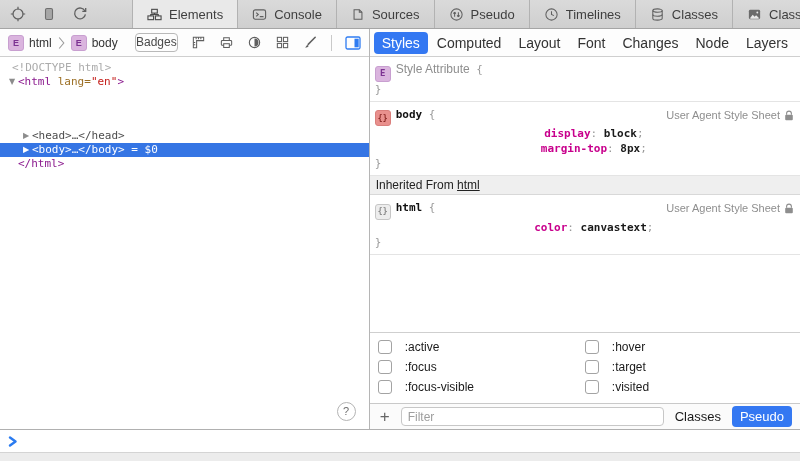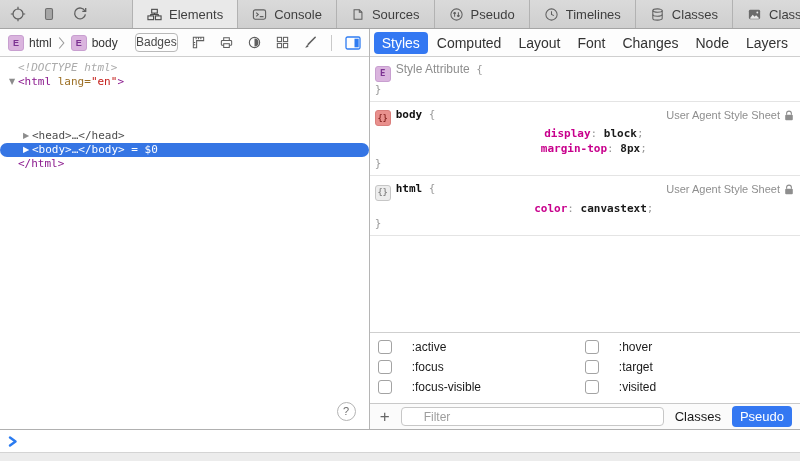--- a/index.html
+++ b/index.html
@@ -81,31 +81,31 @@
   .rbadge.braces-inherited{background:#ededed;color:#8a8a8a;border:1px solid #c6c6c6;}
   .band{background:#efefef;border-bottom:1px solid #d8d8d8;padding:1px 6px;
     font-family:"Liberation Sans",sans-serif;font-size:12px;color:#222;
     height:16px;line-height:16px;}
   .band a{color:#222;text-decoration:underline;cursor:default;}
 
   .pseudo-area{position:absolute;bottom:26px;left:0;right:0;
     border-top:1px solid #cfcfcf;background:#fff;display:flex;
     padding:7px 8px 9px;font-size:12px;color:#1a1a1a;}
   .pseudo-col{width:50%;display:flex;flex-direction:column;gap:6px;}
-  .pc{display:flex;align-items:center;gap:20px;cursor:default;}
+  .pc{display:flex;align-items:center;gap:13px;cursor:default;}
   .checkbox{width:12px;height:12px;border:1px solid #a3a3a3;border-radius:3px;
     background:#fff;flex:none;}
 
   .style-footer{position:absolute;bottom:0;left:0;right:0;height:25px;
     border-top:1px solid #c9c9c9;display:flex;align-items:center;
     padding:0 8px 0 8px;gap:9px;background:#fbfbfb;}
   .plus-btn{font-size:17px;color:#666;background:none;border:none;width:14px;
     line-height:14px;padding:0;cursor:default;}
   .filter-input{flex:1;height:15px;border:1px solid #c7c7c7;border-radius:4px;
-    padding:1px 22px;font-size:12px;color:#a16207;background:#fff;
+    padding:1px 6px;font-size:12px;color:#a16207;background:#fff;
     font-family:"Liberation Sans",sans-serif;outline:none;}
   .filter-input::placeholder{color:#9e9e9e;}
   .classes-btn{font-size:13px;color:#1a1a1a;background:none;border:none;
     padding:0 2px;cursor:default;}
   .pseudo-btn{background:var(--accent);color:#fff;font-size:13px;border:none;
     padding:3px 8px;border-radius:4px;cursor:default;}
 
   
   .console-bar{height:22px;display:flex;align-items:center;padding:0 8px;
     background:#fff;cursor:text;}
@@ -306,24 +306,24 @@
               <span class="icn">
                 <svg width="16" height="14" viewBox="0 0 16 14">
                   <rect x="1" y="1" width="14" height="12" rx="1.5" fill="none" stroke="#2f7cf2" stroke-width="1.3"></rect>
                   <rect x="9.5" y="2.7" width="4.2" height="8.6" fill="#2f7cf2"></rect>
                 </svg>
               </span>
             </span>
         </div>
       </div>
       <div class="tree" id="dom-tree">
-          <div class="trow" style="padding-left: 6px; font-style: italic;"><span class="disc"></span><span class="tok-comment">&lt;!DOCTYPE html&gt;</span></div>
+          <div class="trow" style=""><span class="disc"></span><span class="tok-comment">&lt;!DOCTYPE html&gt;</span></div>
           <div class="trow" style="padding-left: 6px;"><span class="disc">▼</span><span class="tok-tag">&lt;html </span><span class="tok-attr">lang=</span><span class="tok-val">"en"</span><span class="tok-tag">&gt;</span></div>
           <div class="trow" style="padding-left: 20px; margin-top: 40px;"><span class="disc">▶</span><span class="tok-gray">&lt;head&gt;…&lt;/head&gt;</span></div>
-          <div class="trow sel" style="padding-left: 20px; border-radius: 7px;"><span class="disc">▶</span><span class="tok-gray">&lt;body&gt;…&lt;/body&gt;</span><span class="tok-meta"> = $0</span></div>
+          <div class="trow sel" style="padding-left: 20px;"><span class="disc">▶</span><span class="tok-gray">&lt;body&gt;…&lt;/body&gt;</span><span class="tok-meta"> = $0</span></div>
           <div class="trow" style="padding-left: 6px;"><span class="disc"></span><span class="tok-tag">&lt;/html&gt;</span></div>
         </div>
       <button class="help-btn">?</button>
     </div>
 
     <div class="style-panel">
       <div class="style-tabs" id="style-tabs">
           <span class="stab active">Styles</span>
           <span class="stab">Computed</span>
           <span class="stab">Layout</span>
@@ -345,20 +345,21 @@
                 <svg width="10" height="11" viewBox="0 0 10 11">
                   <path d="M2.6 4.8V3.5a2.4 2.4 0 0 1 4.8 0v1.3" fill="none" stroke="#8e8e8e" stroke-width="1.1"></path>
                   <rect x="1.2" y="4.8" width="7.6" height="5.4" rx="1" fill="#8e8e8e"></rect>
                 </svg>
               </span>
             </span>
             <div class="prop"><span class="pname">display</span><span class="punct">: </span><span class="pval">block</span><span class="punct">;</span></div>
             <div class="prop"><span class="pname">margin-top</span><span class="punct">: </span><span class="pval">8px</span><span class="punct">;</span></div>
             <div class="punct">}</div>
           </div>
+          <div class="band"><span>Inherited From </span><a>html</a></div>
           <div class="rule">
             <div><span class="rbadge braces-inherited">{}</span><span class="selector">html</span><span class="punct"> {</span></div>
             <span class="note">
               <span>User Agent Style Sheet</span>
               <span class="icn">
                 <svg width="10" height="11" viewBox="0 0 10 11">
                   <path d="M2.6 4.8V3.5a2.4 2.4 0 0 1 4.8 0v1.3" fill="none" stroke="#8e8e8e" stroke-width="1.1"></path>
                   <rect x="1.2" y="4.8" width="7.6" height="5.4" rx="1" fill="#8e8e8e"></rect>
                 </svg>
               </span>

